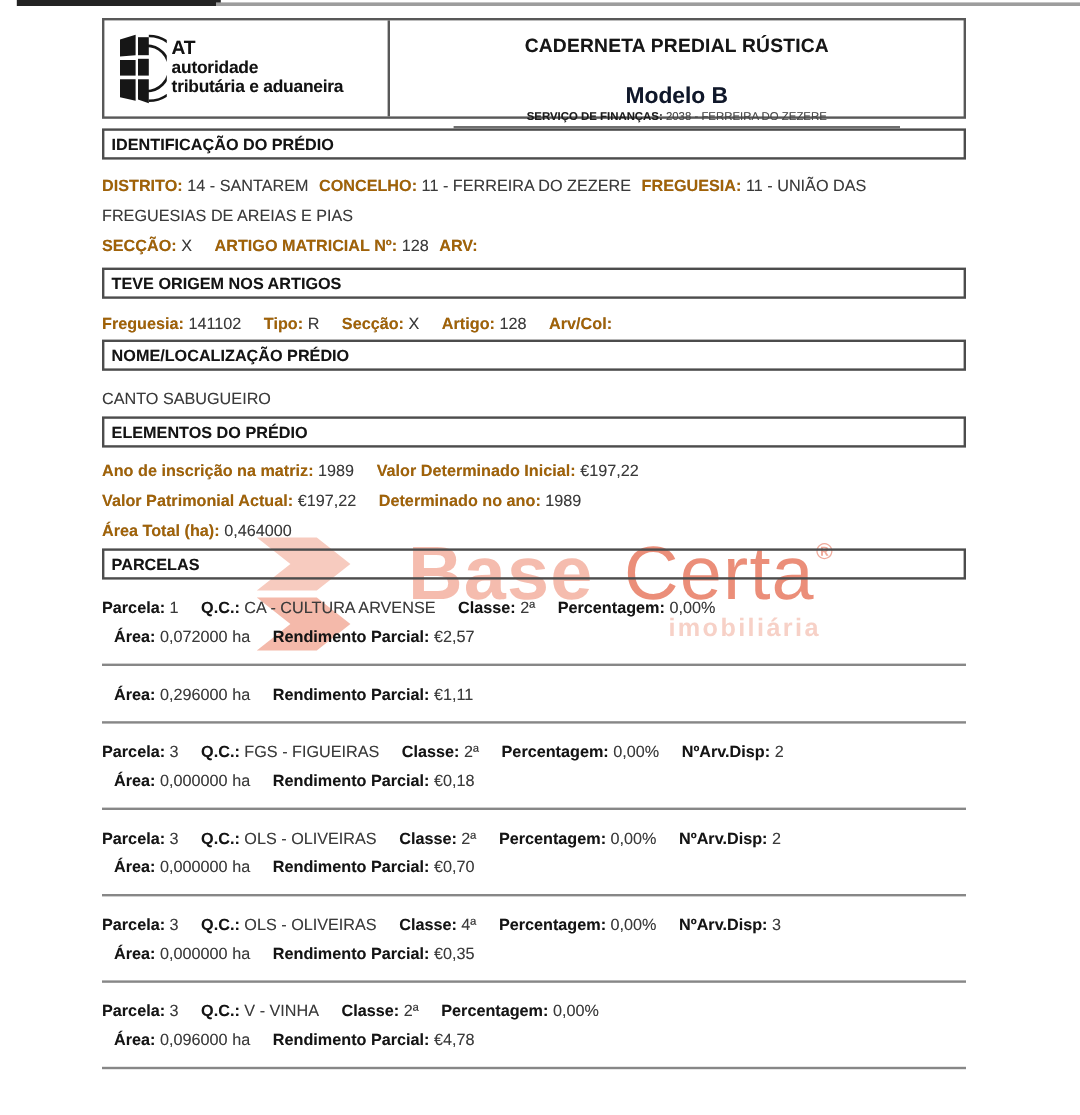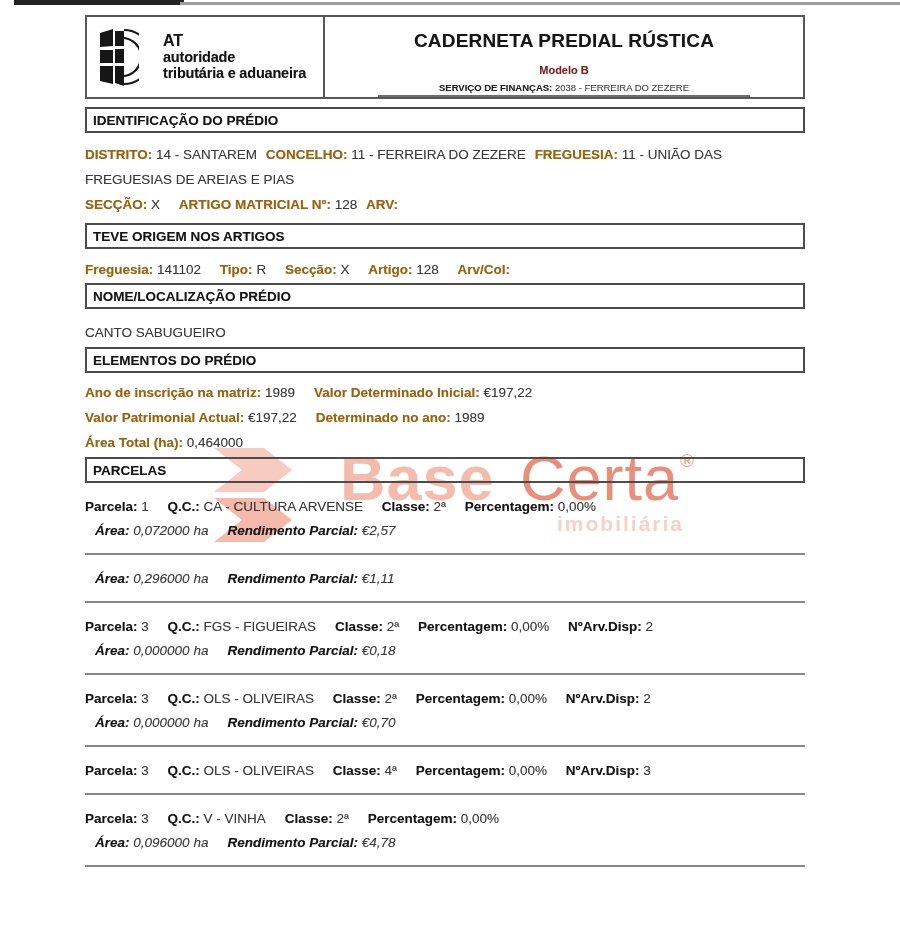--- a/index.html
+++ b/index.html
@@ -16,27 +16,27 @@
   .wm-logo   { position:absolute; left:0; top:2px; }
   .wm-base   { position:absolute; left:128px; top:-2px; font-size:63px; font-weight:bold; letter-spacing:1px; color:rgba(235,126,100,0.52); }
   .wm-certa  { position:absolute; left:308px; top:-2px; font-size:63px; font-weight:normal; letter-spacing:1px; color:rgba(226,88,58,0.68); }
   .wm-reg    { position:absolute; left:468px; top:6px; font-size:19px; font-weight:bold; color:rgba(226,88,58,0.5); }
   .wm-sub    { position:absolute; left:345px; top:68px; font-size:21px; font-weight:bold; letter-spacing:2px; color:rgba(240,163,143,0.5); }
 
   .page { position:relative; z-index:1; margin:15px 0 0 85px; width:720px; text-shadow:0 0 0.3px rgba(40,40,40,0.35); }
 
   
   .hbox { box-sizing:border-box; height:84px; border:2px solid #585858; display:flex; margin-bottom:8px; background:transparent; }
-  .hcell-left { box-sizing:border-box; width:238px; border-right:2px solid #585858; display:flex; align-items:center; gap:24px; padding:6px 6px 6px 10px; }
+  .hcell-left { box-sizing:border-box; width:238px; border-right:2px solid #585858; display:flex; align-items:center; gap:4px; padding:6px 6px 6px 10px; }
   .logo-text { line-height:1.1; font-weight:bold; color:#121212; letter-spacing:-0.2px; }
   .logo-text .l1 { font-size:16px; }
   .logo-text .l2, .logo-text .l3 { font-size:14.5px; }
   .hcell-right { flex:1; display:flex; flex-direction:column; align-items:center; padding-top:13px; }
-  .h-title { font-weight:bold; font-size:19px; color:#161616; letter-spacing:0.2px; }
-  .h-subtitle { font-weight:bold; font-size:11px; color:#7f1d1d; margin-top:12px; }
+  .h-title { font-weight:bold; font-size:16px; color:#161616; letter-spacing:0.2px; }
+  .h-subtitle { font-weight:bold; font-size:19px; color:#0f172a; margin-top:22px; }
   .h-servico { margin-top:auto; width:78%; text-align:center; border-bottom:2px solid #6e6e6e; padding-bottom:2px; font-size:9.5px; color:#4a4a4a; white-space:nowrap; }
   .h-servico b { color:#1c1c1c; }
 
   
   .sbar { box-sizing:border-box; border:2px solid #4c4c4c; padding:4px 6px 3px; font-weight:bold; font-size:13.5px; color:#141414; }
 
   
   .row { font-size:13.5px; line-height:25px; color:#3a3a3a; }
   .row b { color:#a16207; }
   .grp { margin-right:15px; white-space:nowrap; }
@@ -46,21 +46,21 @@
   .mt8  { margin-top:8px; }
   .mt7  { margin-top:7px; }
   .mt11 { margin-top:11px; }
   .mt6  { margin-top:6px; }
   .mt2  { margin-top:2px; }
   .mt1  { margin-top:1px; }
 
   
   .prow { padding:12px 0 10px; border-bottom:2px solid #878787; font-size:13.5px; line-height:24px; color:#3a3a3a; }
   .prow b { color:#141414; }
-  .prow .l2 { padding-left:10px;font-style:italic; }
+  .prow .l2 { padding-left:10px; }
   .ha { margin-left:4px; }
 </style>
 </head>
 <body>
 
 <div class="scan-dark"></div>
 <div class="scan-light"></div>
 
 <div class="watermark">
   <svg class="wm-logo" width="112" height="100" viewBox="0 0 112 100">
@@ -200,20 +200,24 @@
   </div>
 
   <div class="prow">
     <div class="l1">
       <span class="grp"><b>Parcela:</b> <span>3</span></span>
       <span class="grp"><b>Q.C.:</b> <span>OLS - OLIVEIRAS</span></span>
       <span class="grp"><b>Classe:</b> <span>4ª</span></span>
       <span class="grp"><b>Percentagem:</b> <span>0,00%</span></span>
       <span class="grp"><b>NºArv.Disp:</b> <span>3</span></span>
     </div>
+    <div class="l2">
+      <span class="grp"><b>Área:</b> <span>0,000000</span><span class="ha">ha</span></span>
+      <span class="grp"><b>Rendimento Parcial:</b> <span>€0,35</span></span>
+    </div>
   </div>
 
   <div class="prow">
     <div class="l1">
       <span class="grp"><b>Parcela:</b> <span>3</span></span>
       <span class="grp"><b>Q.C.:</b> <span>V - VINHA</span></span>
       <span class="grp"><b>Classe:</b> <span>2ª</span></span>
       <span class="grp"><b>Percentagem:</b> <span>0,00%</span></span>
       
     </div>

